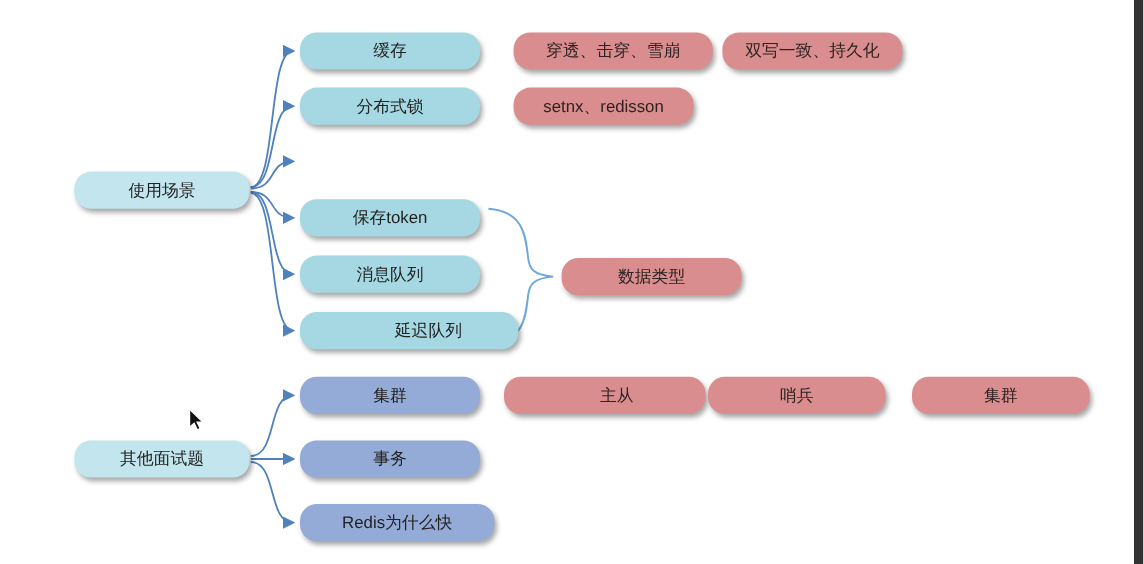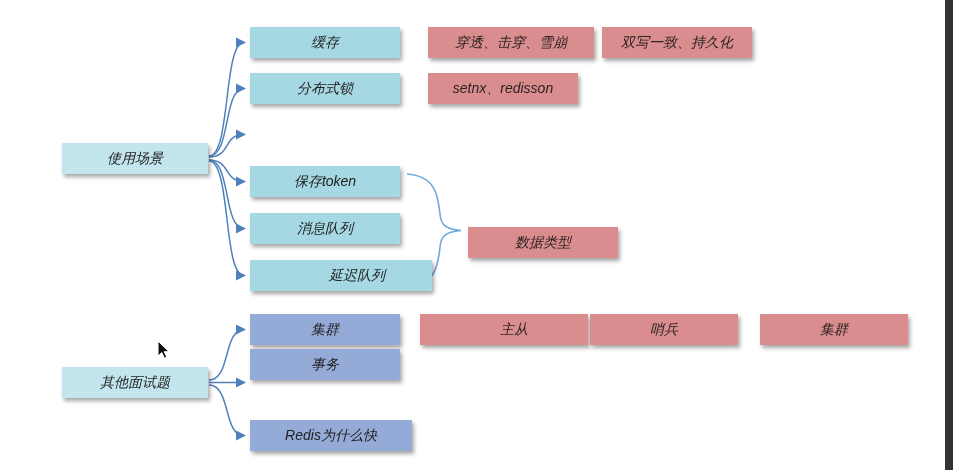--- a/index.html
+++ b/index.html
@@ -6,27 +6,26 @@
   #canvas{
     position:relative;
     width:953px;height:470px;
     background:#ffffff;
     overflow:hidden;
     font-family:"Liberation Sans","DejaVu Sans",sans-serif;
   }
   .node{
     position:absolute;
     display:flex;align-items:center;justify-content:center;
-    border-radius:0;
+    border-radius:14px;
     font-size:14px;
     color:#222;
     box-shadow:2px 3px 4px rgba(0,0,0,0.35);
     white-space:nowrap;
     cursor:default;
-    font-style:italic;
   }
   .root{background:var(--c-root,#c3e5ed);}
   .cyan{background:var(--c-usage_child,#a5d8e2);}
   .blue{background:var(--c-other_child,#94aad7);}
   .pink{background:var(--c-topic,#d98d8e);color:#2e2222;}
   #wires{position:absolute;left:0;top:0;width:953px;height:470px;pointer-events:none;}
   #right-edge{
     position:absolute;right:0;top:0;width:8px;height:470px;
     background:#333333;
   }
@@ -66,24 +65,24 @@
   <div class="node cyan" style="left:250px;top:73px;width:150px;height:31px;">分布式锁</div>
   <div class="node cyan" style="left:250px;top:166px;width:150px;height:31px;">保存token</div>
   <div class="node cyan" style="left:250px;top:213px;width:150px;height:31px;">消息队列</div>
   <div class="node cyan" style="left:250px;top:260px;width:150px;height:31px;padding-left:32px;">延迟队列</div>
 
   <div class="node pink" style="left:428px;top:27px;width:166px;height:31px;">穿透、击穿、雪崩</div>
   <div class="node pink" style="left:602px;top:27px;width:150px;height:31px;">双写一致、持久化</div>
 
   <div class="node pink" style="left:428px;top:73px;width:150px;height:31px;">setnx、redisson</div>
 
-  <div class="node pink" style="left:468px;top:215px;width:150px;height:31px;margin-top:12px;">数据类型</div>
+  <div class="node pink" style="left:468px;top:215px;width:150px;height:31px;">数据类型</div>
 
   <div class="node blue" style="left:250px;top:314px;width:150px;height:31px;">集群</div>
-  <div class="node blue" style="left:250px;top:349px;width:150px;height:31px;">事务</div>
+  <div class="node blue" style="left:250px;top:367px;width:150px;height:31px;">事务</div>
   <div class="node blue" style="left:250px;top:420px;width:162px;height:31px;">Redis为什么快</div>
 
   <div class="node pink" style="left:420px;top:314px;width:148px;height:31px;padding-left:20px;">主从</div>
   <div class="node pink" style="left:590px;top:314px;width:148px;height:31px;">哨兵</div>
   <div class="node pink" style="left:760px;top:314px;width:148px;height:31px;">集群</div>
 
   <div id="right-edge"></div>
 </div>
 
 </body></html>

